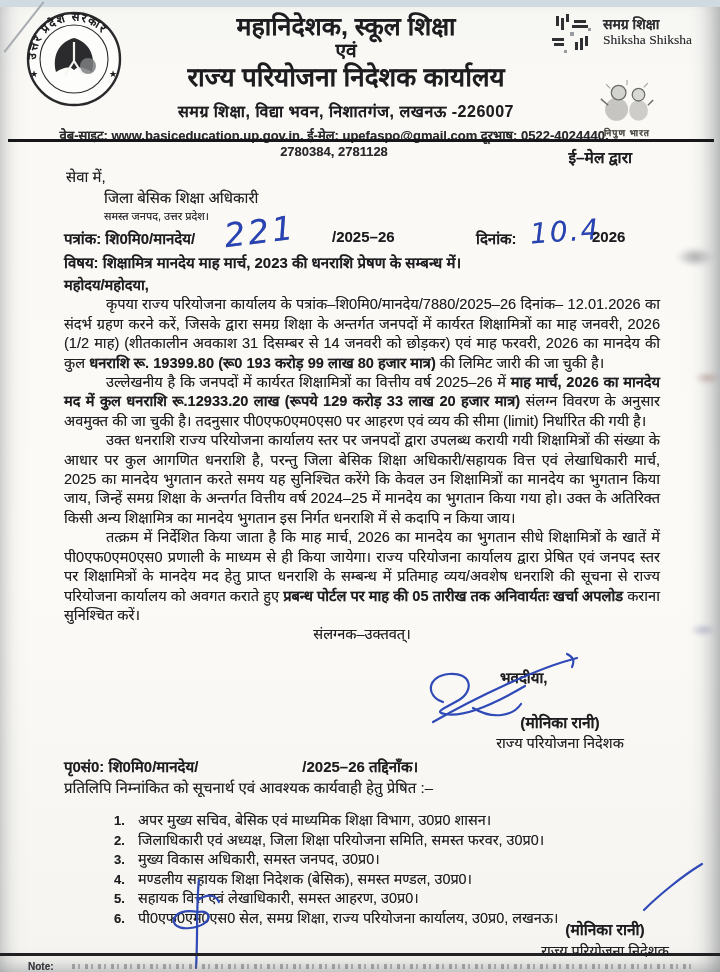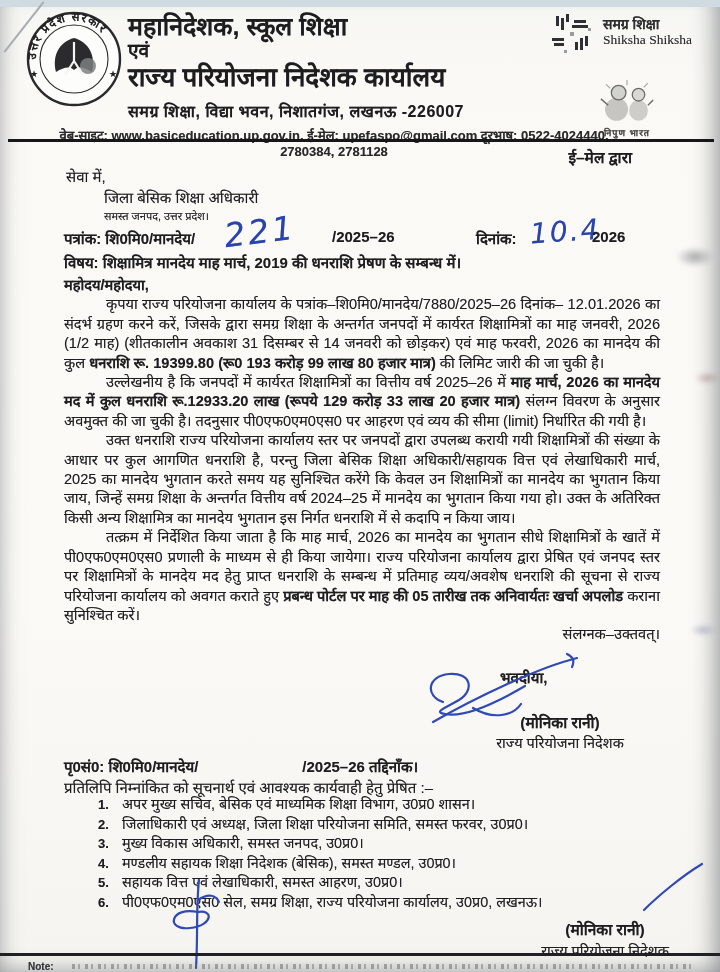--- a/index.html
+++ b/index.html
@@ -8,21 +8,21 @@
     font-family:"Liberation Sans","DejaVu Sans",sans-serif;color:#1d1d1f;
     box-shadow:inset 16px 0 20px -14px rgba(115,120,125,.5),
                inset -18px 0 22px -12px rgba(105,110,115,.6),
                inset 0 -16px 20px -13px rgba(120,125,130,.45);}
   .top-band{position:absolute;left:0;top:0;width:720px;height:7px;background:#d0dbe1;}
   .corner-line{position:absolute;left:-8px;top:26px;width:64px;height:2px;background:#a7adb1;transform:rotate(-52deg);}
   .soft{text-shadow:0 0 .6px rgba(45,45,50,.45);}
   .b{font-weight:bold;}
   
   .emblem{position:absolute;left:24px;top:8px;width:100px;height:102px;}
-  .hdr-center{position:absolute;left:128px;top:12px;width:436px;}
+  .hdr-center{position:absolute;left:128px;top:12px;width:436px;text-align:center;}
   .hdr-l1{font-size:25px;font-weight:bold;line-height:28px;}
   .hdr-l2{font-size:19px;font-weight:bold;line-height:22px;}
   .hdr-l3{font-size:26px;font-weight:bold;line-height:31px;}
   .hdr-addr{font-size:16px;font-weight:bold;margin-top:7px;letter-spacing:.5px;}
   .hdr-contact{position:absolute;left:34px;top:118px;width:600px;text-align:center;
     font-size:13px;font-weight:bold;color:#2a2a2c;margin-top:8px;}
   .samagra{position:absolute;left:550px;top:12px;width:165px;height:52px;}
   .samagra svg{float:left;}
   .samagra-txt{float:left;margin-left:7px;margin-top:4px;line-height:16px;}
   .samagra-hi{font-size:14px;font-weight:bold;color:#2d2d30;}
@@ -40,31 +40,31 @@
   .hand-no{position:absolute;left:160px;top:-16px;font-size:33px;transform:rotate(-7deg);letter-spacing:3px;}
   .ref-year{position:absolute;left:268px;top:0;text-align:right;}
   .date-lab{position:absolute;left:412px;top:0;}
   .hand-date{position:absolute;left:466px;top:-13px;font-size:28px;transform:rotate(-4deg);letter-spacing:2px;}
   .date-year{position:absolute;left:528px;top:0;}
   .subject{position:absolute;left:64px;top:252px;width:606px;font-size:15px;font-weight:bold;}
   
   .body-col{position:absolute;left:64px;top:276px;width:596px;font-size:14.6px;line-height:19.4px;text-align:justify;}
   .sal{font-weight:bold;text-align:left;}
   .body-col p{margin:0;text-indent:42px;}
-  .encl{text-indent:0;text-align:right;}
+  .encl{text-indent:0;text-align:center;}
   
   .closing{position:absolute;left:500px;top:667px;font-size:15px;font-weight:bold;}
   .sig1{position:absolute;left:415px;top:650px;}
   .sgn-name{position:absolute;left:470px;top:711px;width:180px;text-align:center;font-size:15.5px;font-weight:bold;}
   .sgn-desig{position:absolute;left:462px;top:732px;width:196px;text-align:center;font-size:14.5px;}
   
   .endt{position:absolute;left:64px;top:756px;font-size:15px;font-weight:bold;}
   .endt .gap{display:inline-block;width:104px;}
   .copyhead{position:absolute;left:64px;top:777px;font-size:15px;font-weight:normal;}
-  .copies{position:absolute;left:98px;top:795px;width:560px;margin:0;padding:0;list-style:none;
+  .copies{position:absolute;left:98px;top:795px;width:560px;margin:16px;padding:0;list-style:none;
     font-size:14.4px;line-height:19.6px;counter-reset:c;}
   .copies li{counter-increment:c;padding-left:24px;position:relative;}
   .copies li::before{content:counter(c) ".";position:absolute;left:0;font-weight:bold;font-size:13px;}
   .sig2{position:absolute;left:152px;top:878px;}
   .sig3{position:absolute;left:638px;top:860px;}
   .sgn2-name{position:absolute;left:520px;top:918px;width:170px;text-align:center;font-size:15.5px;font-weight:bold;}
   .sgn2-desig{position:absolute;left:505px;top:940px;width:200px;text-align:center;font-size:14.5px;}
   .foot-rule{position:absolute;left:0;top:953px;width:720px;height:3px;background:#202024;}
   .foot-note{position:absolute;left:28px;top:961px;font-size:10px;font-weight:bold;color:#3a3a3e;}
   .foot-blur{position:absolute;left:72px;top:964px;right:26px;height:5px;opacity:.45;filter:blur(.6px);
@@ -159,21 +159,21 @@
 
   <div class="refrow">
     <span>पत्रांक: शि0मि0/मानदेय/</span>
     <span class="hand hand-no">221</span>
     <span class="ref-year">/2025–26</span>
     <span class="date-lab">दिनांक:</span>
     <span class="hand hand-date">10.4</span>
     <span class="date-year">2026</span>
   </div>
 
-  <div class="subject">विषय: शिक्षामित्र मानदेय माह मार्च, 2019 की धनराशि प्रेषण के सम्बन्ध में।</div>
+  <div class="subject">विषय: शिक्षामित्र मानदेय माह मार्च, 2023 की धनराशि प्रेषण के सम्बन्ध में।</div>
 
   <div class="body-col">
     <div class="sal">महोदय/महोदया,</div>
     <p><span>कृपया राज्य परियोजना कार्यालय के पत्रांक–शि0मि0/मानदेय/7880/2025–26 दिनांक– 12.01.2026 का संदर्भ ग्रहण करने करें, जिसके द्वारा समग्र शिक्षा के अन्तर्गत जनपदों में कार्यरत शिक्षामित्रों का माह जनवरी, 2026 (1/2 माह) (शीतकालीन अवकाश 31 दिसम्बर से 14 जनवरी को छोड़कर) एवं माह फरवरी, 2026 का मानदेय की कुल </span><span class="b">धनराशि रू. 19399.80 (रू0 193 करोड़ 99 लाख 80 हजार मात्र)</span><span> की लिमिट जारी की जा चुकी है।</span></p>
     <p><span>उल्लेखनीय है कि जनपदों में कार्यरत शिक्षामित्रों का वित्तीय वर्ष 2025–26 में </span><span class="b">माह मार्च, 2026 का मानदेय मद में कुल धनराशि रू.12933.20 लाख (रूपये 129 करोड़ 33 लाख 20 हजार मात्र)</span><span> संलग्न विवरण के अनुसार अवमुक्त की जा चुकी है। तदनुसार पी0एफ0एम0एस0 पर आहरण एवं व्यय की सीमा (limit) निर्धारित की गयी है।</span></p>
     <p><span>उक्त धनराशि राज्य परियोजना कार्यालय स्तर पर जनपदों द्वारा उपलब्ध करायी गयी शिक्षामित्रों की संख्या के आधार पर कुल आगणित धनराशि है, परन्तु जिला बेसिक शिक्षा अधिकारी/सहायक वित्त एवं लेखाधिकारी मार्च, 2025 का मानदेय भुगतान करते समय यह सुनिश्चित करेंगे कि केवल उन शिक्षामित्रों का मानदेय का भुगतान किया जाय, जिन्हें समग्र शिक्षा के अन्तर्गत वित्तीय वर्ष 2024–25 में मानदेय का भुगतान किया गया हो। उक्त के अतिरिक्त किसी अन्य शिक्षामित्र का मानदेय भुगतान इस निर्गत धनराशि में से कदापि न किया जाय।</span></p>
     <p><span>तत्क्रम में निर्देशित किया जाता है कि माह मार्च, 2026 का मानदेय का भुगतान सीधे शिक्षामित्रों के खातें में पी0एफ0एम0एस0 प्रणाली के माध्यम से ही किया जायेगा। राज्य परियोजना कार्यालय द्वारा प्रेषित एवं जनपद स्तर पर शिक्षामित्रों के मानदेय मद हेतु प्राप्त धनराशि के सम्बन्ध में प्रतिमाह व्यय/अवशेष धनराशि की सूचना से राज्य परियोजना कार्यालय को अवगत कराते हुए </span><span class="b">प्रबन्ध पोर्टल पर माह की 05 तारीख तक अनिवार्यतः खर्चा अपलोड</span><span> कराना सुनिश्चित करें।</span></p>
     <div class="encl">संलग्नक–उक्तवत्।</div>
   </div>
 

